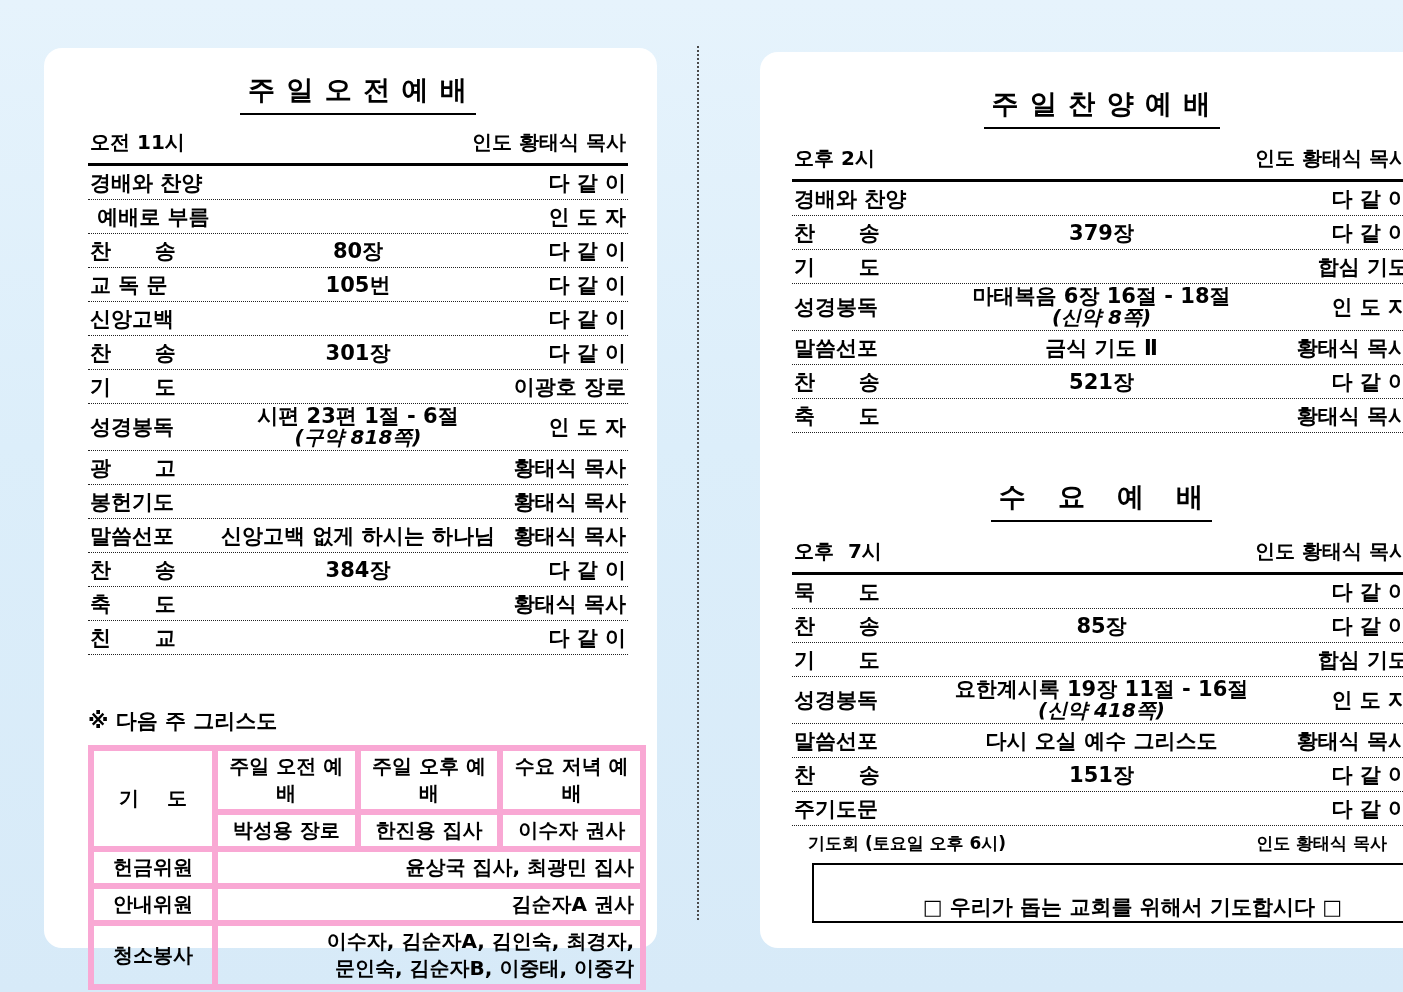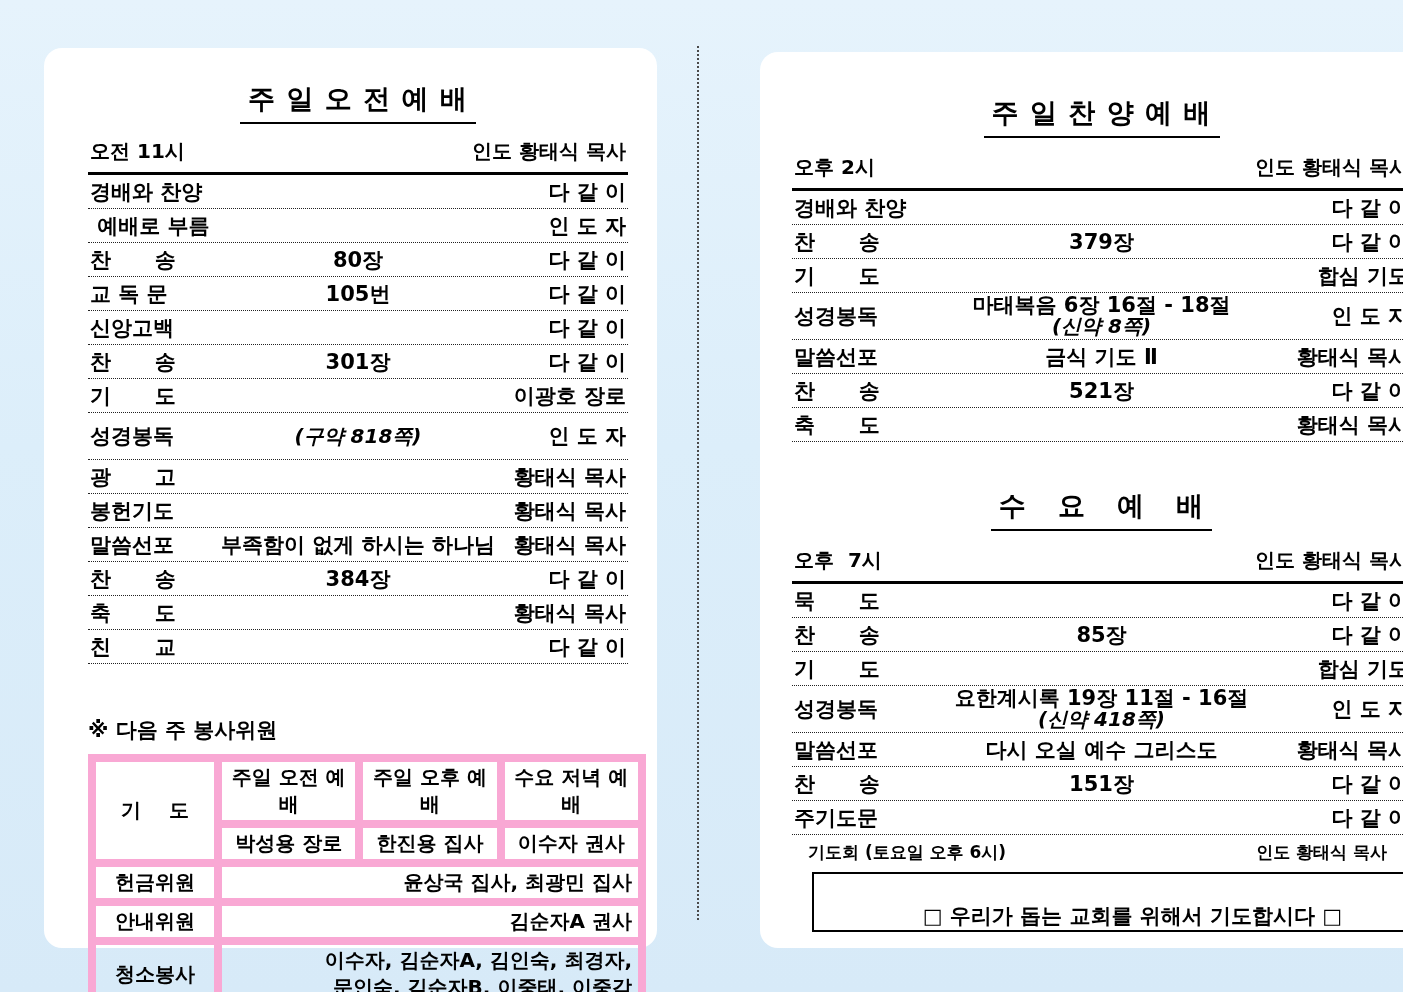--- a/index.html
+++ b/index.html
@@ -10,21 +10,21 @@
     font-weight:700;color:#000;overflow:hidden;position:relative;
   }
   .panel{position:absolute;background:#ffffff;border-radius:18px;}
   .panel.left{left:44px;top:48px;width:613px;height:900px;}
   .panel.right{left:760px;top:52px;width:686px;height:896px;padding-left:12px;}
   .divider{position:absolute;left:697px;top:46px;height:874px;width:0;border-left:2px dotted #4a4a4a;}
 
   .inner-left{padding:24px 29px 0 44px;}
   .inner-right{padding:34px 47px 0 20px;}
 
-  .section-title{text-align:center;margin:9px 0 14px 0;}
+  .section-title{text-align:center;margin:0 0 14px 0;}
   .section-title .t{
     display:inline-block;font-size:27px;letter-spacing:1px;
     border-bottom:2px solid #000;padding:0 8px 5px 8px;white-space:pre;
   }
   .right .section-title{margin-bottom:16px;}
   .wed-title{margin-top:46px;}
 
   .meta-row{
     display:flex;justify-content:space-between;align-items:flex-end;
     font-size:20px;padding:0 2px 7px 2px;border-bottom:3px solid #000;white-space:pre;
@@ -43,21 +43,21 @@
     text-align:center;line-height:1.05;pointer-events:none;
   }
   .col-detail .d1{display:block;}
   .col-detail .d2{display:block;font-size:20px;font-style:italic;}
   .empty{display:none;}
 
   .vol-heading{font-size:21px;margin:52px 0 10px 0;white-space:pre;}
   table.volunteers{
     width:558px;border-collapse:collapse;font-size:20px;table-layout:fixed;
   }
-  table.volunteers td{border:8px solid #f9a8d4;padding:2px 6px;text-align:center;white-space:pre-line;}
+  table.volunteers td{border:6px solid #f9a8d4;padding:2px 6px;text-align:center;white-space:pre-line;}
   table.volunteers td.lbl{width:106px;white-space:pre;}
   table.volunteers td.val{text-align:right;padding-left:12px;}
 
   .prayer-meeting{
     display:flex;justify-content:space-between;align-items:center;
     font-size:17px;padding:6px 24px 4px 16px;white-space:pre;gap:12px;
   }
   .notice-box{
     margin:4px 2px 0 20px;height:52px;border:2px solid #000;
     text-align:center;font-size:21px;padding-top:4px;white-space:pre;
@@ -128,20 +128,21 @@
           <span class="col-item">기      도</span>
           <span class="col-detail">
             <span class="d1 empty"></span>
             <span class="d2 empty"></span>
           </span>
           <span class="col-who">이광호 장로</span>
         </div>
         <div class="order-row">
           <span class="col-item">성경봉독</span>
           <span class="col-detail">
+            <span class="d1">시편 23편 1절 - 6절</span>
             <span class="d2">(구약 818쪽)</span>
           </span>
           <span class="col-who">인 도 자</span>
         </div>
         <div class="order-row">
           <span class="col-item">광      고</span>
           <span class="col-detail">
             <span class="d1 empty"></span>
             <span class="d2 empty"></span>
           </span>
@@ -151,21 +152,21 @@
           <span class="col-item">봉헌기도</span>
           <span class="col-detail">
             <span class="d1 empty"></span>
             <span class="d2 empty"></span>
           </span>
           <span class="col-who">황태식 목사</span>
         </div>
         <div class="order-row">
           <span class="col-item">말씀선포</span>
           <span class="col-detail">
-            <span class="d1">부족함이 없게 하시는 하나님</span>
+            <span class="d1">신앙고백 없게 하시는 하나님</span>
             <span class="d2 empty"></span>
           </span>
           <span class="col-who">황태식 목사</span>
         </div>
         <div class="order-row">
           <span class="col-item">찬      송</span>
           <span class="col-detail">
             <span class="d1">384장</span>
             <span class="d2 empty"></span>
           </span>
@@ -182,21 +183,21 @@
         <div class="order-row">
           <span class="col-item">친      교</span>
           <span class="col-detail">
             <span class="d1 empty"></span>
             <span class="d2 empty"></span>
           </span>
           <span class="col-who">다 같 이</span>
         </div>
     </div>
 
-    <div class="vol-heading">※ 다음 주 봉사위원</div>
+    <div class="vol-heading">※ 다음 주 그리스도</div>
     <table class="volunteers">
       <tbody>
         <tr>
           <td class="lbl" rowspan="2">기    도</td>
           <td>주일 오전 예배</td>
           <td>주일 오후 예배</td>
           <td>수요 저녁 예배</td>
         </tr>
         <tr>
           <td>박성용 장로</td>

